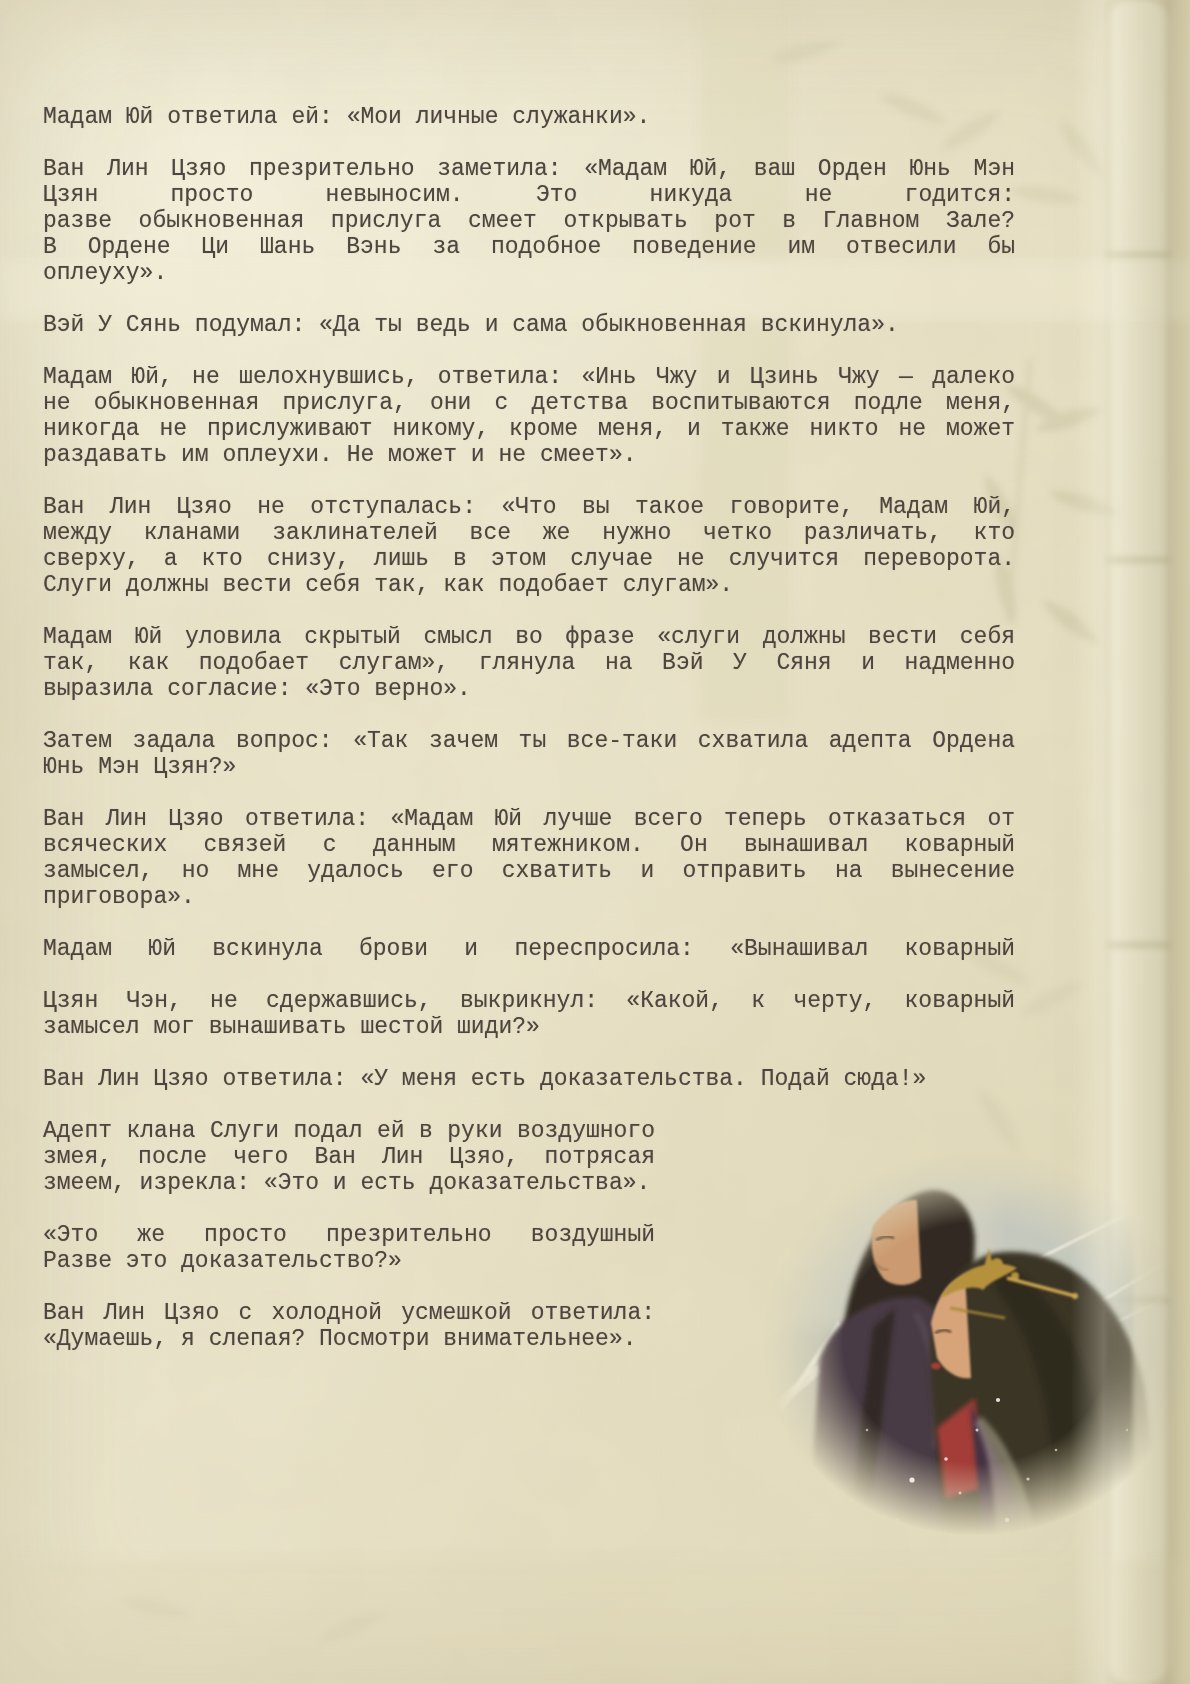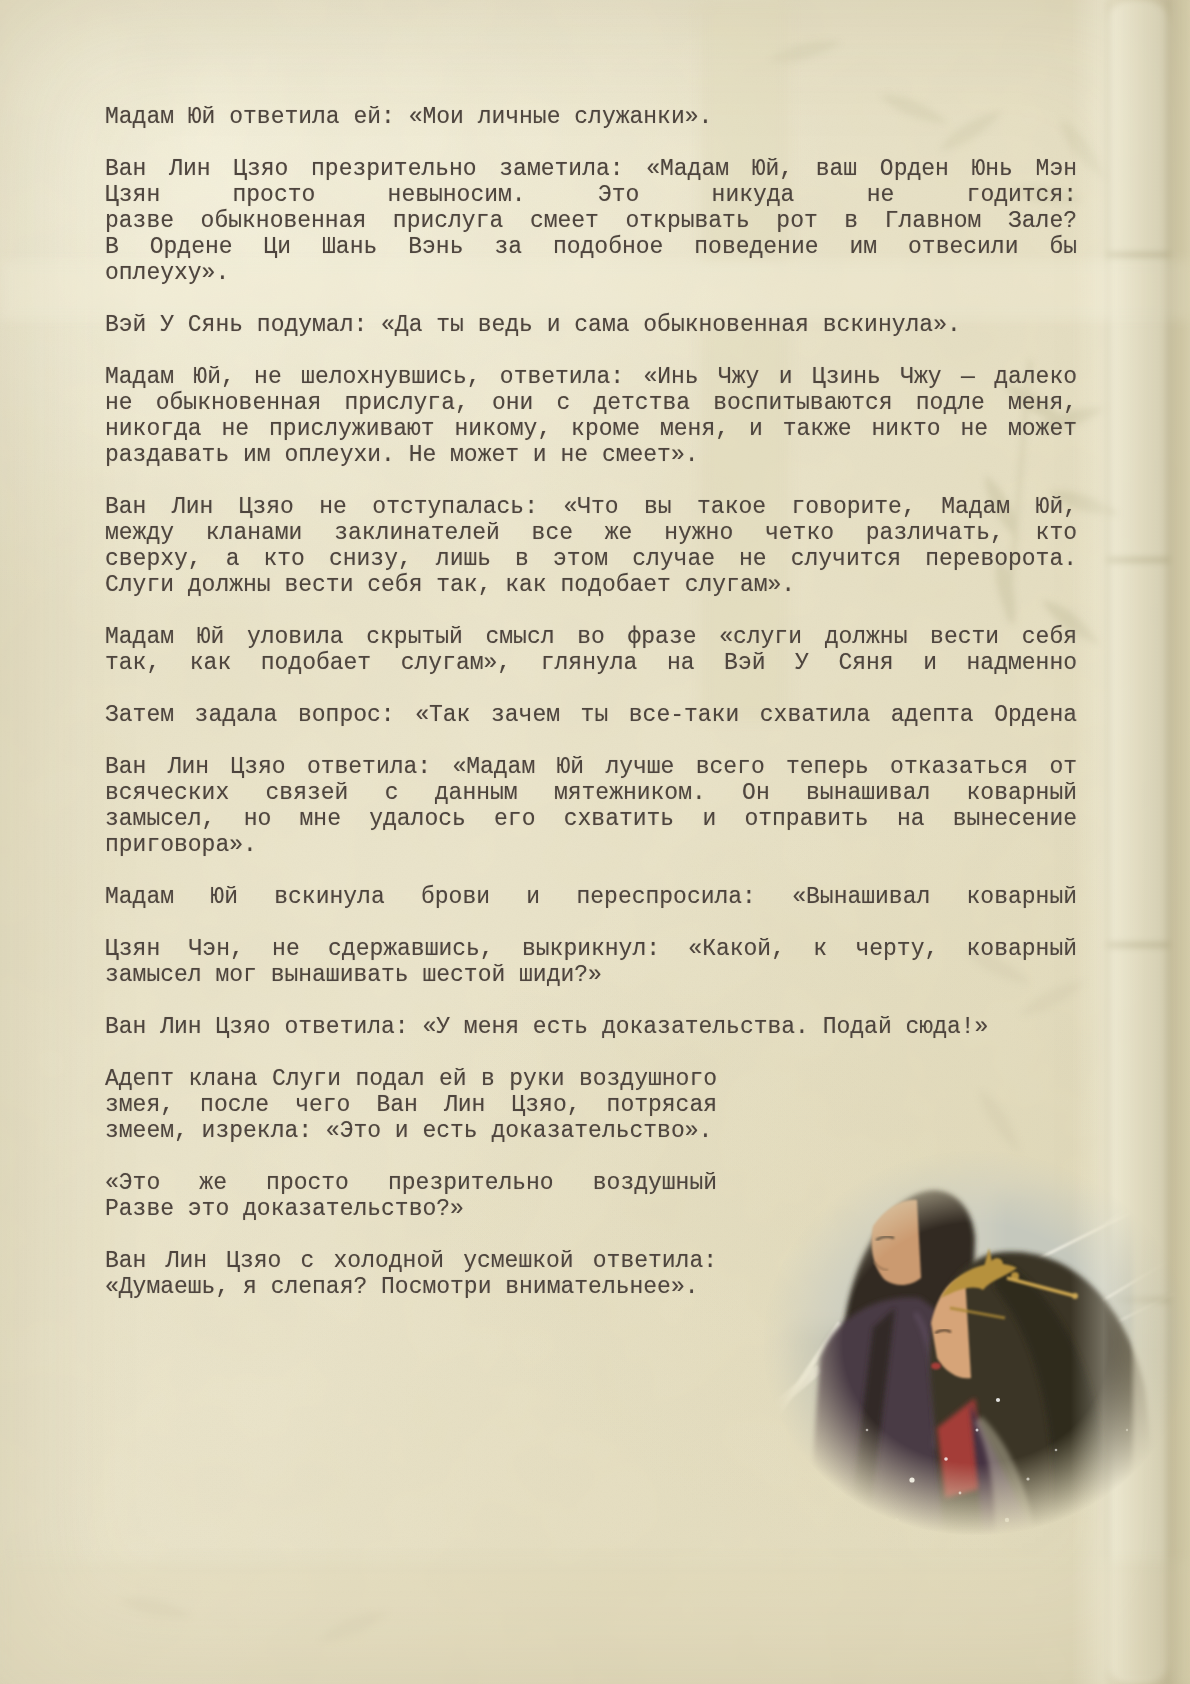--- a/index.html
+++ b/index.html
@@ -14,21 +14,21 @@
     background:
       radial-gradient(ellipse 900px 600px at 18% 12%, rgba(255,253,238,.55), rgba(255,253,238,0) 70%),
       radial-gradient(ellipse 700px 500px at 80% 70%, rgba(222,214,180,.35), rgba(222,214,180,0) 75%),
       radial-gradient(ellipse 800px 900px at 50% 95%, rgba(226,218,186,.4), rgba(226,218,186,0) 70%),
       linear-gradient(105deg, #e9e3c8 0%, #ece6cd 40%, #e6dfc2 78%, #ded7b8 100%);
     box-shadow: inset 0 0 140px rgba(122,106,62,.18);
   }
   .texture{position:absolute;left:0;top:0;z-index:0;}
   .content{
     position:absolute;left:0;top:0;z-index:2;
-    padding:104px 113px 0 105px;width:972px;
+    padding:104px 113px 0 43px;width:972px;
     color:var(--ink,#4e453e);
     font-size:23px;line-height:26px;
     text-shadow:0 0 1px rgba(78,69,62,.35);
   }
   .para{margin:0 0 26px 0;width:972px;}
   .para.narrow{width:612px;}
   .line{text-align:justify;white-space:normal;}
   .line.fill{text-align-last:justify;}
   .illustration{
     position:absolute;left:745px;top:1128px;width:445px;height:430px;z-index:1;
@@ -220,44 +220,46 @@
       </div>
       <div class="para wide">
         <div class="line fill">Ван Лин Цзяо не отступалась: «Что вы такое говорите, Мадам Юй,</div>
         <div class="line fill">между кланами заклинателей все же нужно четко различать, кто</div>
         <div class="line fill">сверху, а кто снизу, лишь в этом случае не случится переворота.</div>
         <div class="line">Слуги должны вести себя так, как подобает слугам».</div>
       </div>
       <div class="para wide">
         <div class="line fill">Мадам Юй уловила скрытый смысл во фразе «слуги должны вести себя</div>
         <div class="line fill">так, как подобает слугам», глянула на Вэй У Сяня и надменно</div>
+        <div class="line">выразила согласие: «Это верно».</div>
       </div>
       <div class="para wide">
         <div class="line fill">Затем задала вопрос: «Так зачем ты все-таки схватила адепта Ордена</div>
+        <div class="line">Юнь Мэн Цзян?»</div>
       </div>
       <div class="para wide">
         <div class="line fill">Ван Лин Цзяо ответила: «Мадам Юй лучше всего теперь отказаться от</div>
         <div class="line fill">всяческих связей с данным мятежником. Он вынашивал коварный</div>
         <div class="line fill">замысел, но мне удалось его схватить и отправить на вынесение</div>
         <div class="line">приговора».</div>
       </div>
       <div class="para wide">
         <div class="line fill">Мадам Юй вскинула брови и переспросила: «Вынашивал коварный</div>
       </div>
       <div class="para wide">
         <div class="line fill">Цзян Чэн, не сдержавшись, выкрикнул: «Какой, к черту, коварный</div>
         <div class="line">замысел мог вынашивать шестой шиди?»</div>
       </div>
       <div class="para wide">
         <div class="line">Ван Лин Цзяо ответила: «У меня есть доказательства. Подай сюда!»</div>
       </div>
       <div class="para narrow">
         <div class="line fill">Адепт клана Слуги подал ей в руки воздушного</div>
         <div class="line fill">змея, после чего Ван Лин Цзяо, потрясая</div>
-        <div class="line">змеем, изрекла: «Это и есть доказательство».</div>
+        <div class="line">змеем, изрекла: «Это и есть доказательства».</div>
       </div>
       <div class="para narrow">
         <div class="line fill">«Это же просто презрительно воздушный</div>
         <div class="line">Разве это доказательство?»</div>
       </div>
       <div class="para narrow">
         <div class="line fill">Ван Лин Цзяо с холодной усмешкой ответила:</div>
         <div class="line">«Думаешь, я слепая? Посмотри внимательнее».</div>
       </div>
     </div>

